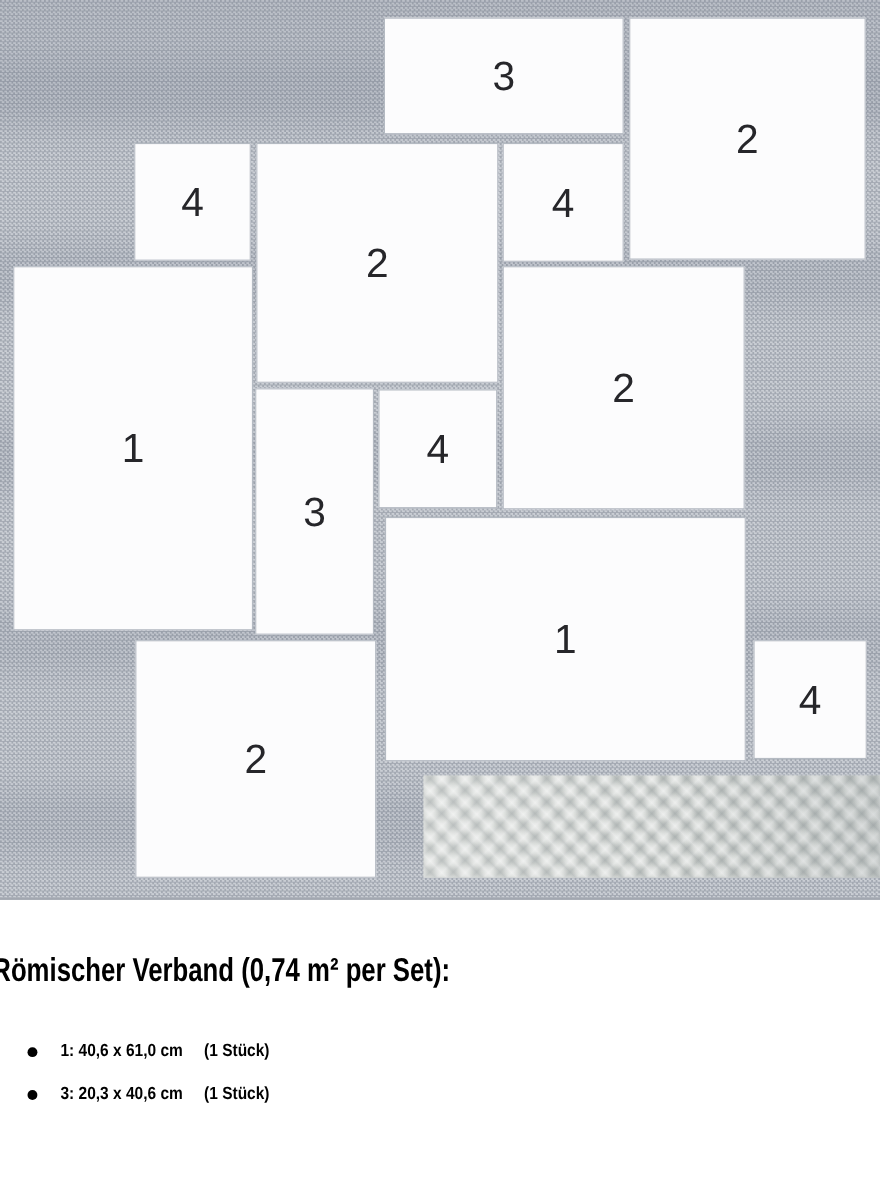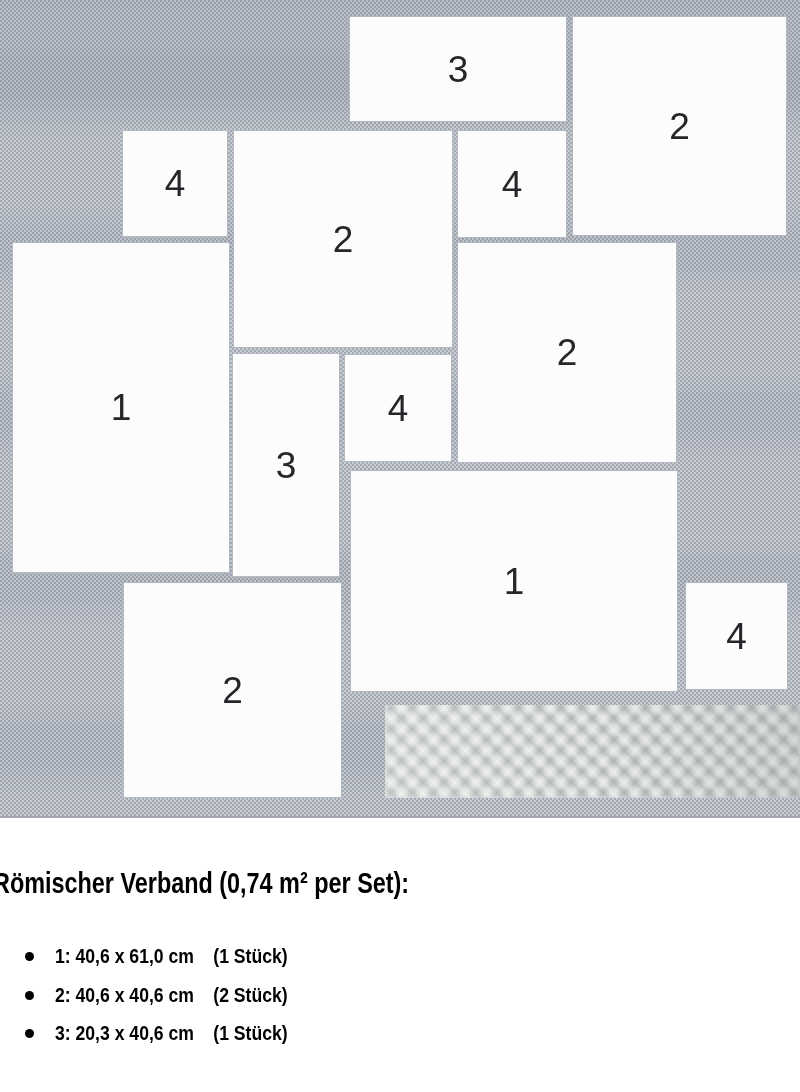--- a/index.html
+++ b/index.html
@@ -42,21 +42,21 @@
     position:absolute;left:-7px;top:868px;
     font-size:30px;font-weight:bold;color:var(--text-color,#000);
     white-space:nowrap;line-height:1;
     transform:scaleX(0.78);transform-origin:left center;
   }
   .legend-list{
     position:absolute;left:0;top:937px;margin:0;padding:0;list-style:none;
   }
   .legend-item{
     display:flex;align-items:center;height:38.7px;
-    font-size:20px;font-weight:bold;color:var(--text-color,#000);
+    font-size:16px;font-weight:bold;color:var(--text-color,#000);
     white-space:nowrap;
   }
   .bullet{
     width:9px;height:9px;border-radius:50%;background:var(--text-color,#000);
     margin-left:25px;margin-right:21px;flex:none;
   }
   .legend-text-scale{
     display:inline-block;transform:scaleX(0.88);transform-origin:left center;
   }
   .count{margin-left:22px;}
@@ -106,20 +106,16 @@
   </div>
     </div>
   <div class="legend-title">Römischer Verband (0,74 m² per Set):</div>
   <ul class="legend-list" id="legend-list">
       <li class="legend-item">
     <span class="bullet"></span>
     <span class="legend-text-scale"><span class="size">1: 40,6 x 61,0 cm</span><span class="count">(1 Stück)</span></span>
   </li>
       <li class="legend-item">
     <span class="bullet"></span>
-    <span class="legend-text-scale"><span class="size">2: 40,6 x 40,6 cm</span><span class="count">(2 Stück)</span></span>
-  </li>
-      <li class="legend-item">
-    <span class="bullet"></span>
     <span class="legend-text-scale"><span class="size">3: 20,3 x 40,6 cm</span><span class="count">(1 Stück)</span></span>
   </li>
     </ul>
 </div>
 
 </body></html>

